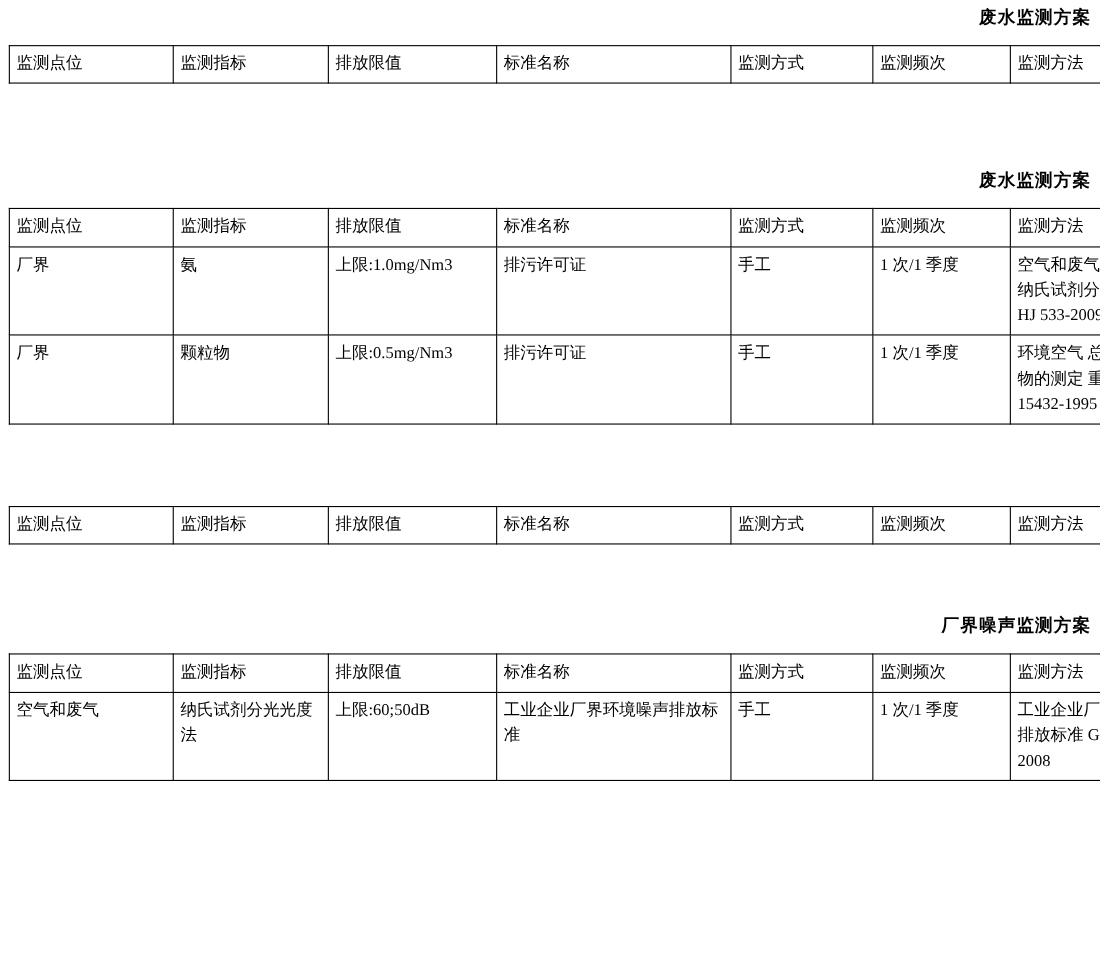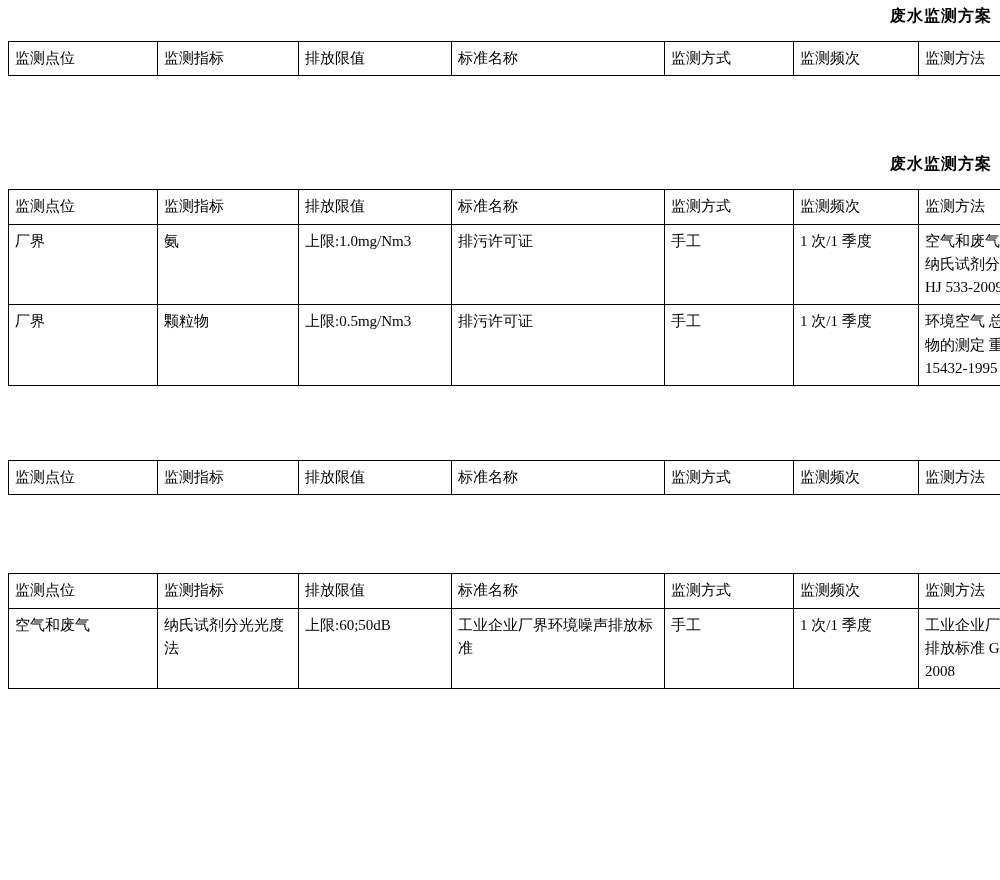--- a/index.html
+++ b/index.html
@@ -143,20 +143,21 @@
           <td class="c6">监测频次</td>
           <td class="c7">监测方法</td>
         </tr>
       </thead>
     </table>
   </div>
 
   <div class="gap-3"></div>
 
   <div class="section">
+    <div class="sec-title">厂界噪声监测方案</div>
     <div class="sp-a"></div>
     <table class="mon">
       <thead>
         <tr>
           <td class="c1">监测点位</td>
           <td class="c2">监测指标</td>
           <td class="c3">排放限值</td>
           <td class="c4">标准名称</td>
           <td class="c5">监测方式</td>
           <td class="c6">监测频次</td>

